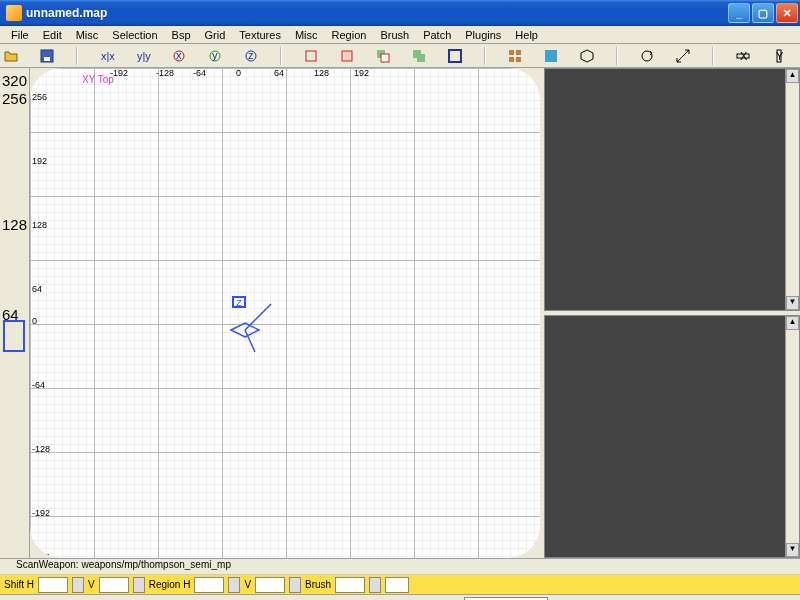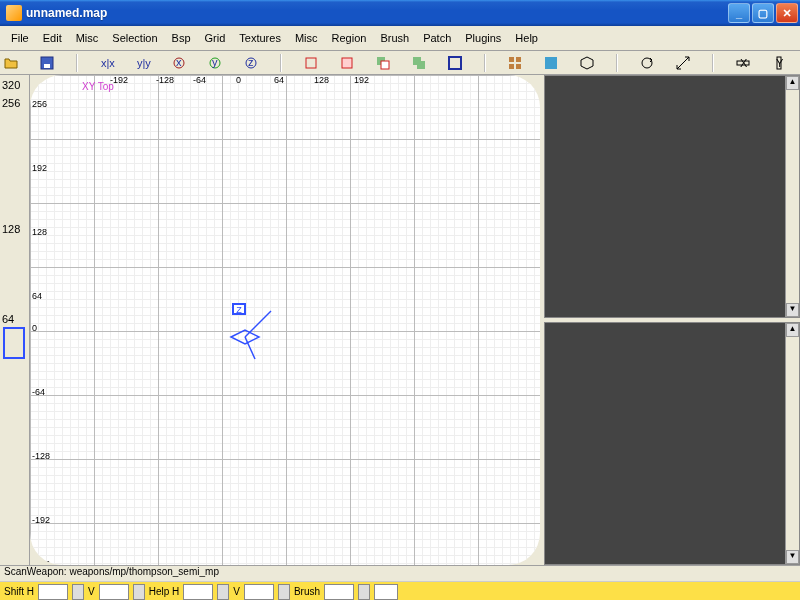--- a/index.html
+++ b/index.html
@@ -4,29 +4,29 @@
 <style>
 * { box-sizing: border-box; margin: 0; padding: 0; font-family: Tahoma, sans-serif; font-size: 11px; }
 body { width: 800px; height: 600px; overflow: hidden; background: #ece9d8; }
 .titlebar { height: 26px; background: linear-gradient(to bottom, #3a91ea 0%, #1f5fca 8%, #1554c4 40%, #1554c4 88%, #0d3e99 100%); display: flex; align-items: center; color: #fff; padding: 0 2px 0 6px; }
 .titlebar .icon { width: 16px; height: 16px; background: linear-gradient(135deg,#ffd280,#ff9a00); border-radius:2px; margin-right:4px;}
 .titlebar .title { flex: 1; font-weight: bold; font-size: 12px; text-shadow:0 1px 1px rgba(0,0,0,.3);}
 .winbtns { display: flex; gap: 2px; }
 .winbtn { width: 22px; height: 20px; border-radius: 3px; display: flex; align-items: center; justify-content: center; font-weight: bold; color: #fff; border: 1px solid rgba(255,255,255,.4); }
 .winbtn.min, .winbtn.max { background: linear-gradient(to bottom,#59a8f0,#2d7cd4); }
 .winbtn.close { background: linear-gradient(to bottom,#f08050,#d43a1a); }
-.menubar { height: 25px; background: #ece9d8; display: flex; align-items: center; padding-left: 4px; border-bottom: 1px solid #a0a0a0; }
+.menubar { height: 18px; background: #ece9d8; display: flex; align-items: center; padding-left: 4px; border-bottom: 1px solid #a0a0a0; }
 .menubar span { padding: 1px 7px; cursor: default; }
 .toolbar { height: 24px; background: #ece9d8; display: flex; align-items: center; padding: 0 2px; gap: 18px; border-bottom: 1px solid #a0a0a0; overflow:hidden;}
 .tbbtn { width: 20px; height: 20px; border: 1px solid #ece9d8; display: flex; align-items: center; justify-content: center; font-size: 9px; position:relative; }
 .tbsep { width: 2px; height: 18px; border-left: 1px solid #bbb; border-right: 1px solid #fff; margin: 0 2px; }
 .tbbtn svg { width:16px; height:16px; }
 .workarea { display: flex; height: 490px; }
 .leftcol { width: 30px; background: #ece9d8; position:relative; border-right:1px solid #a0a0a0;}
-.leftcol .vtick { position:absolute; left:2px; font-size:11px; color:#000;}
+.leftcol .vtick { position:absolute; left:2px; font-size:15px; color:#000;}
 .leftcol .camicon { position:absolute; left:3px; top:252px; width:22px; height:32px; border:2px solid #3050ff;}
 .gridview { flex: 1; background: #fff; position: relative; overflow: hidden; border-radius: 32px; }
 .gridbg { position:absolute; inset:0; background-image:
   linear-gradient(to right, #eee 1px, transparent 1px),
   linear-gradient(to bottom, #eee 1px, transparent 1px);
   background-size: 8px 8px; }
 .gridmajor { position:absolute; inset:0; background-image:
   linear-gradient(to right, #bbb 1px, transparent 1px),
   linear-gradient(to bottom, #bbb 1px, transparent 1px);
   background-size: 64px 64px; }
@@ -35,21 +35,21 @@
 .vtick2 { position:absolute; left:2px; font-size:9px; color:#000;}
 .origin { position:absolute; left:204px; top:242px; }
 .origin .z { position:absolute; left:-2px; top:-14px; width:14px; height:12px; border:2px solid #3050ff; color:#3050ff; font-size:9px; text-align:center; background:#fff;}
 .origin .diamond { position:absolute; left:-14px; top:0px; width:28px; height:14px; transform:rotate(0); }
 .origin .diamond svg { overflow:visible; }
 .rightpanes { width: 260px; display: flex; flex-direction: column; gap: 4px; background:#ece9d8; padding-left:4px;}
 .pane { flex:1; background:#444; border: 1px solid #888; position:relative;}
 .pane .sb { position:absolute; right:0; top:0; bottom:0; width:14px; background:#ece9d8; border-left:1px solid #999;}
 .pane .sb .up,.pane .sb .down{ height:14px; background:#e0e0e0; border:1px solid #999; font-size:8px; text-align:center;}
 .pane .sb .down{ position:absolute; bottom:0; left:0; right:0;}
-.bottombar1 { height: 16px; background:#ece9d8; border-top:1px solid #a0a0a0; padding-left:4px; font-size:10px;}
+.bottombar1 { height: 16px; background:#ece9d8; border-top:1px solid #a0a0a0; padding-left:16px; font-size:10px;}
 .bottombar2 { height: 20px; background:#fde047; display:flex; align-items:center; gap:4px; padding:0 4px; border-top:1px solid #ccc;}
 .bottombar2 label{ font-size:10px;}
 .bottombar2 .numbox{ width:30px; height:16px; border:1px solid #888; background:#fff;}
 .bottombar2 .spinner{ width:12px; height:16px; background:#ddd; border:1px solid #888;}
 .statusbar { height: 18px; background:#ece9d8; display:flex; align-items:center; font-size:10px; border-top:1px solid #a0a0a0; padding:0 6px;}
 .statusbar .seg{ padding:0 10px;}
 .statusbar .mapname{ border:1px solid #888; padding:0 6px; background:#fff;}
 </style>
 </head>
 <body>
@@ -336,21 +336,21 @@
 
 <div class="bottombar1">ScanWeapon: weapons/mp/thompson_semi_mp</div>
 
 <div class="bottombar2">
   <label>Shift H</label>
   <div class="numbox"></div>
     <div class="spinner"></div>
   <label>V</label>
   <div class="numbox"></div>
     <div class="spinner"></div>
-  <label>Help H</label>
+  <label>Region H</label>
   <div class="numbox"></div>
     <div class="spinner"></div>
   <label>V</label>
   <div class="numbox"></div>
     <div class="spinner"></div>
   <label>Brush</label>
   <div class="numbox"></div>
     <div class="spinner"></div>
   <div class="numbox" style="width:24px"></div>
 </div>

